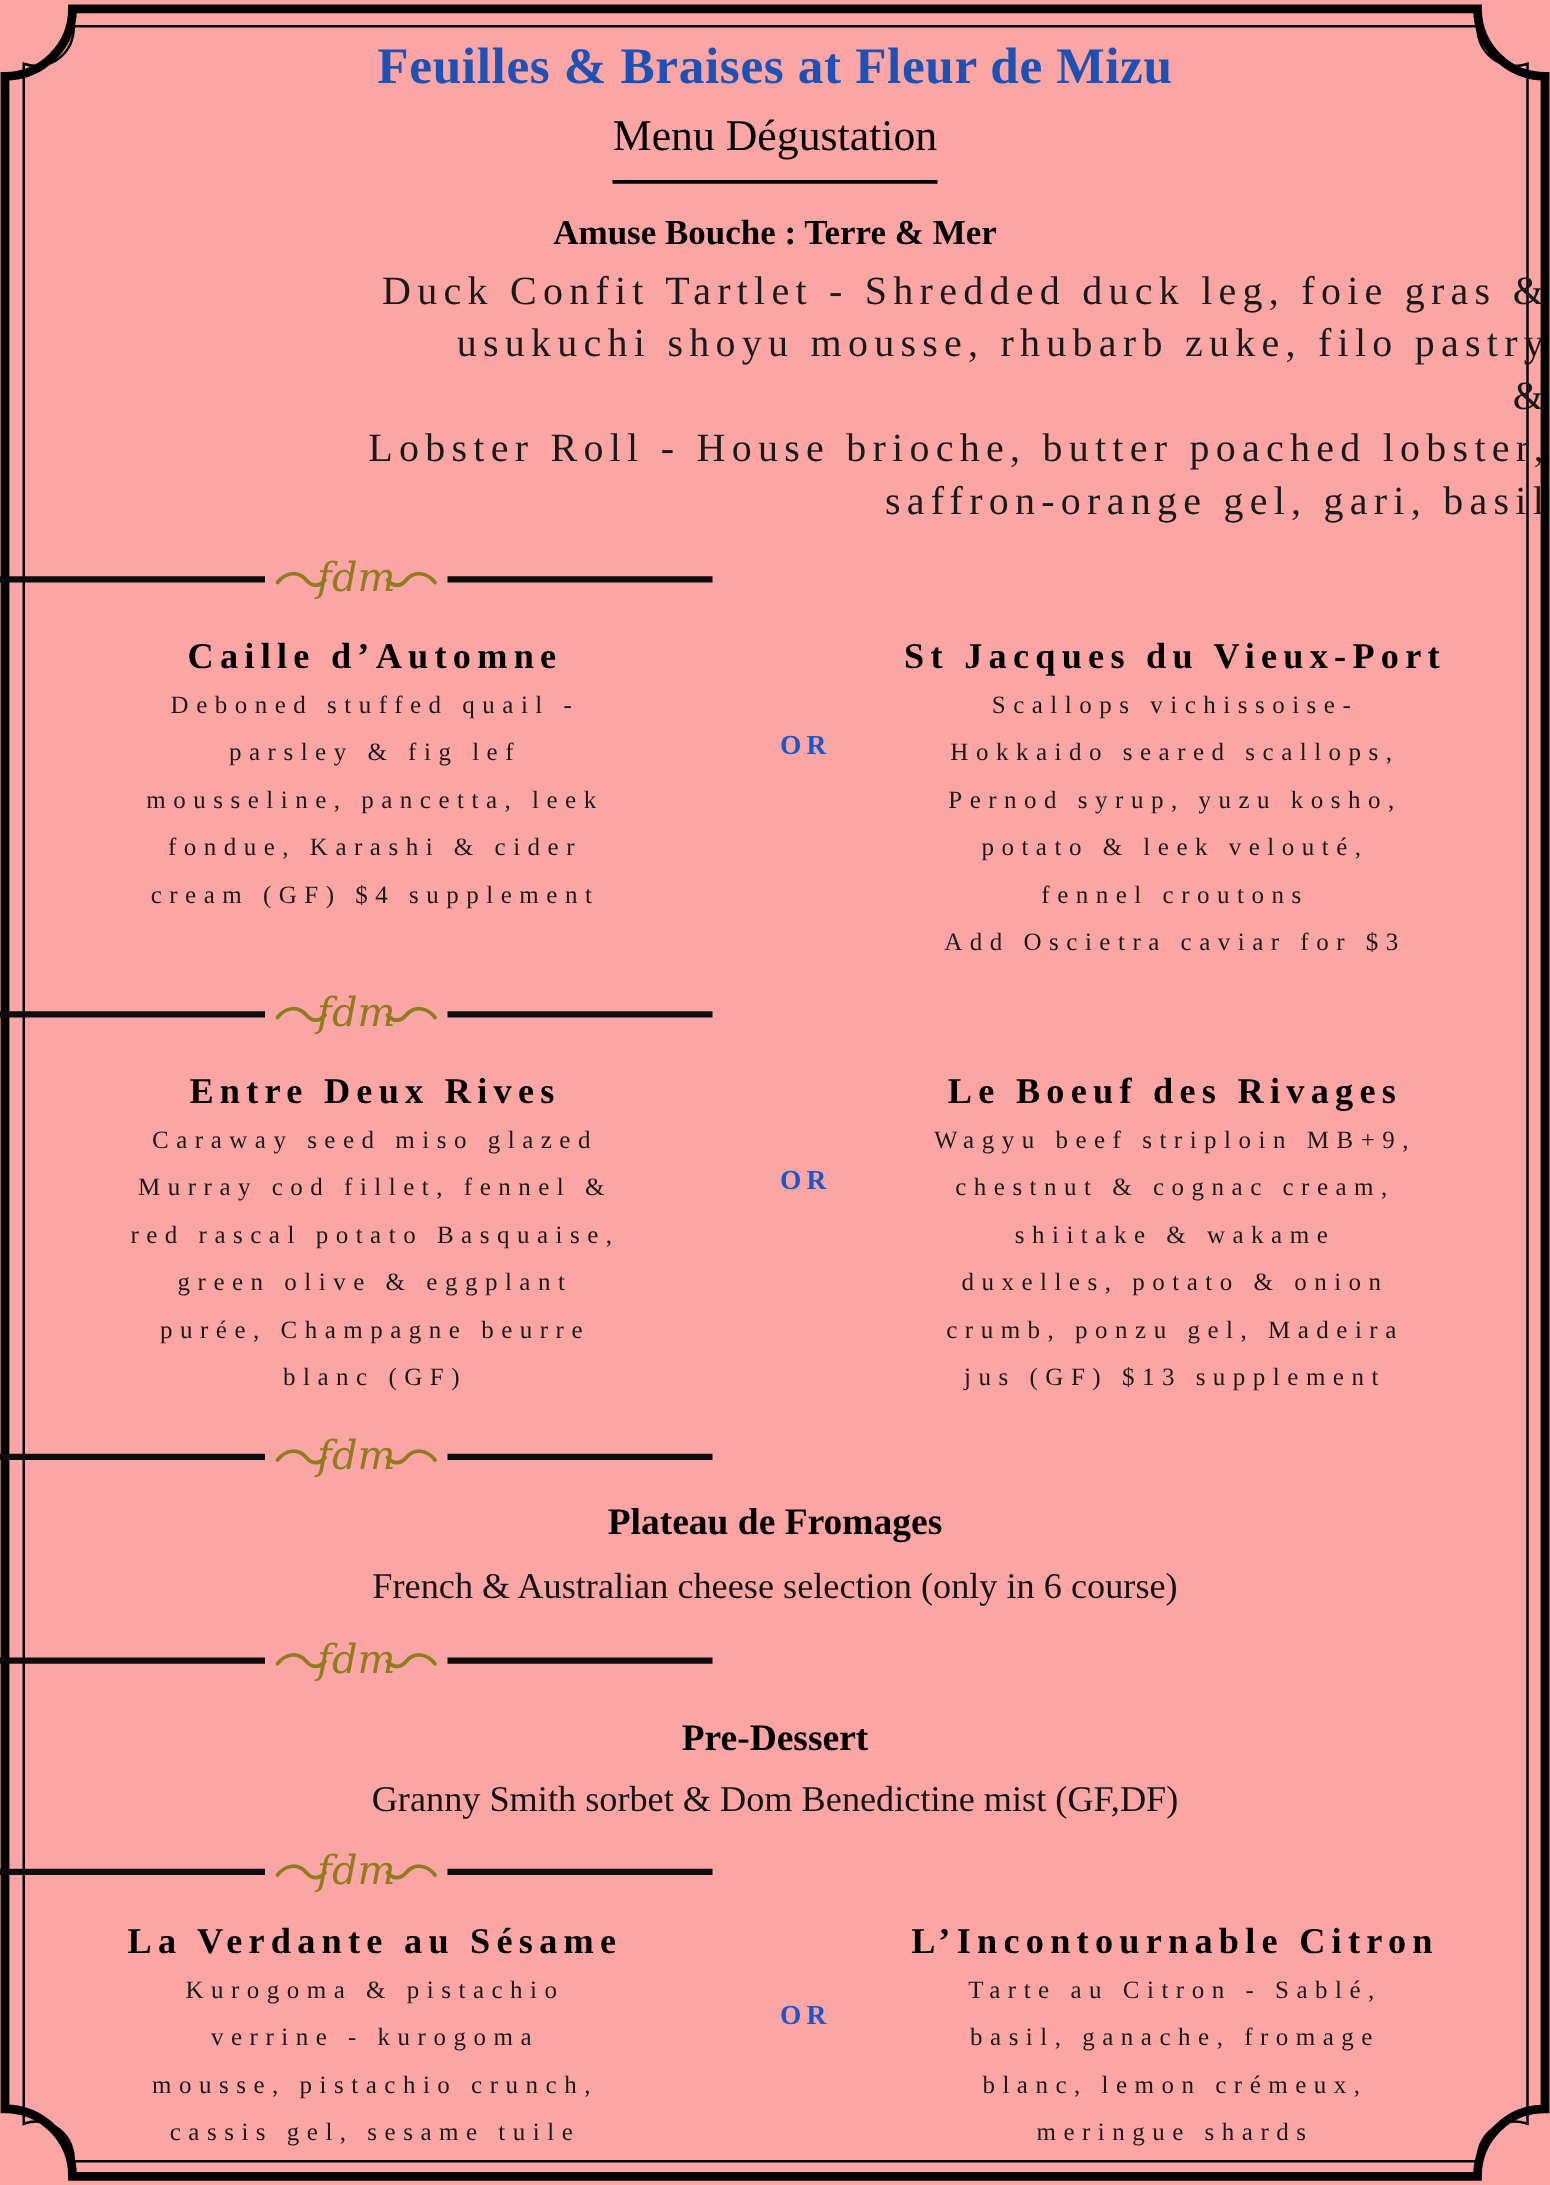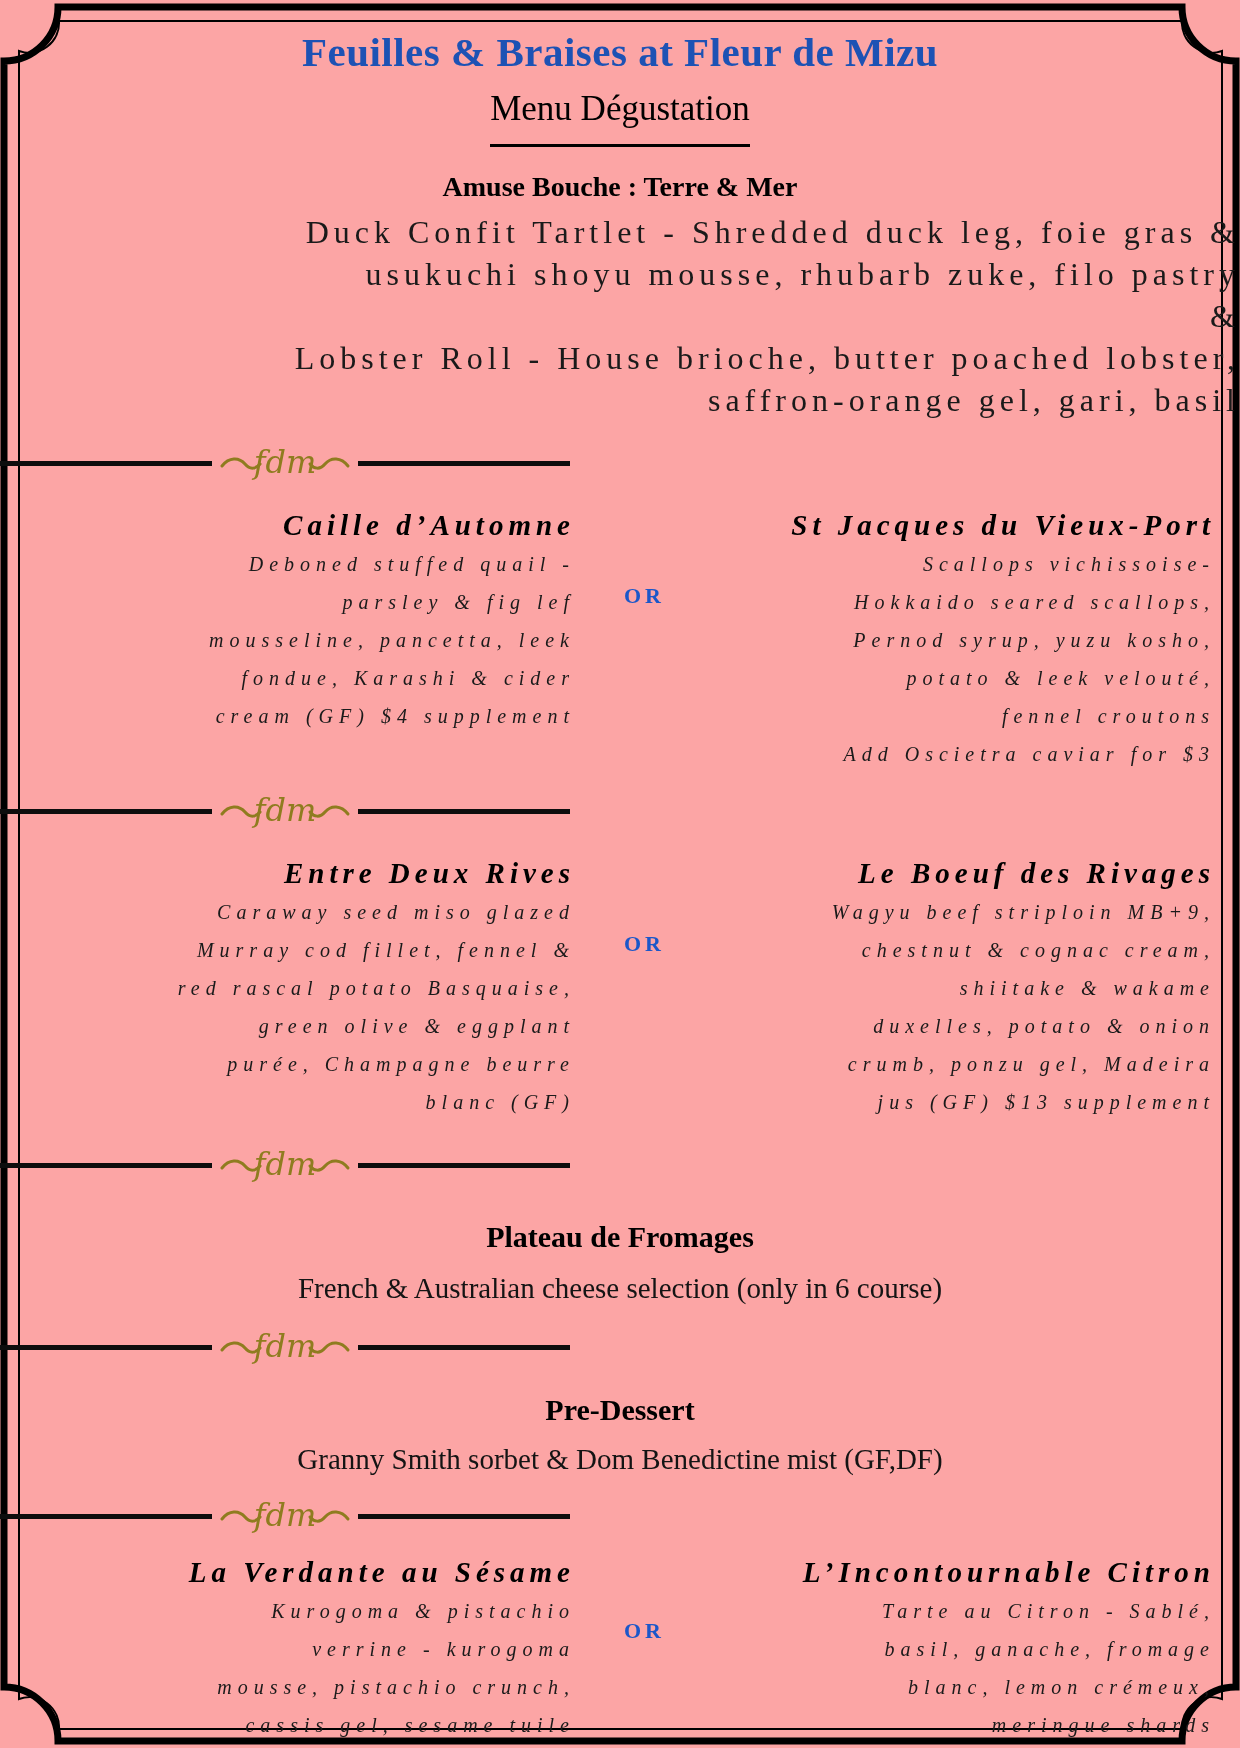--- a/index.html
+++ b/index.html
@@ -33,37 +33,37 @@
     margin-top:16px;height:54px;
     display:flex;align-items:center;justify-content:flex-start;gap:8px;
   }
   .divider .bar{width:212px;height:5px;background:#0d0d0d;}
   .orn{width:130px;height:54px;overflow:visible;}
 
   .course-row{
     display:grid;grid-template-columns:550px 90px 550px;
     padding:0 25px;margin-top:14px;
   }
-  .course-col{text-align:right;font-style:italic;}
+  .course-col{text-align:center;}
   .course-title{
     font-size:29px;font-weight:bold;letter-spacing:5px;
     line-height:40px;color:#000;
   }
   .course-desc{
     font-size:20px;letter-spacing:6px;line-height:38px;
     white-space:pre-line;color:#1a1a1a;
   }
   .or-label{
     font-size:22px;font-weight:bold;letter-spacing:4px;color:#1b57c9;
     margin-top:78px;
     text-align:right;
   }
   .or-label.dessert{margin-top:66px;}
 
-  .mid-course-title{margin-top:27px;font-size:30px;font-weight:bold;color:#000;}
+  .mid-course-title{margin-top:8px;font-size:30px;font-weight:bold;color:#000;}
   .mid-course-desc{margin-top:18px;font-size:29px;color:#141414;}
   .mid-course-title.pre{margin-top:18px;}
   .mid-course-desc.pre{margin-top:16px;}
 </style>
 </head>
 <body>
 
 <div class="page">
 
   <svg class="frame-svg" width="1240" height="1748" viewBox="0 0 1240 1748">

